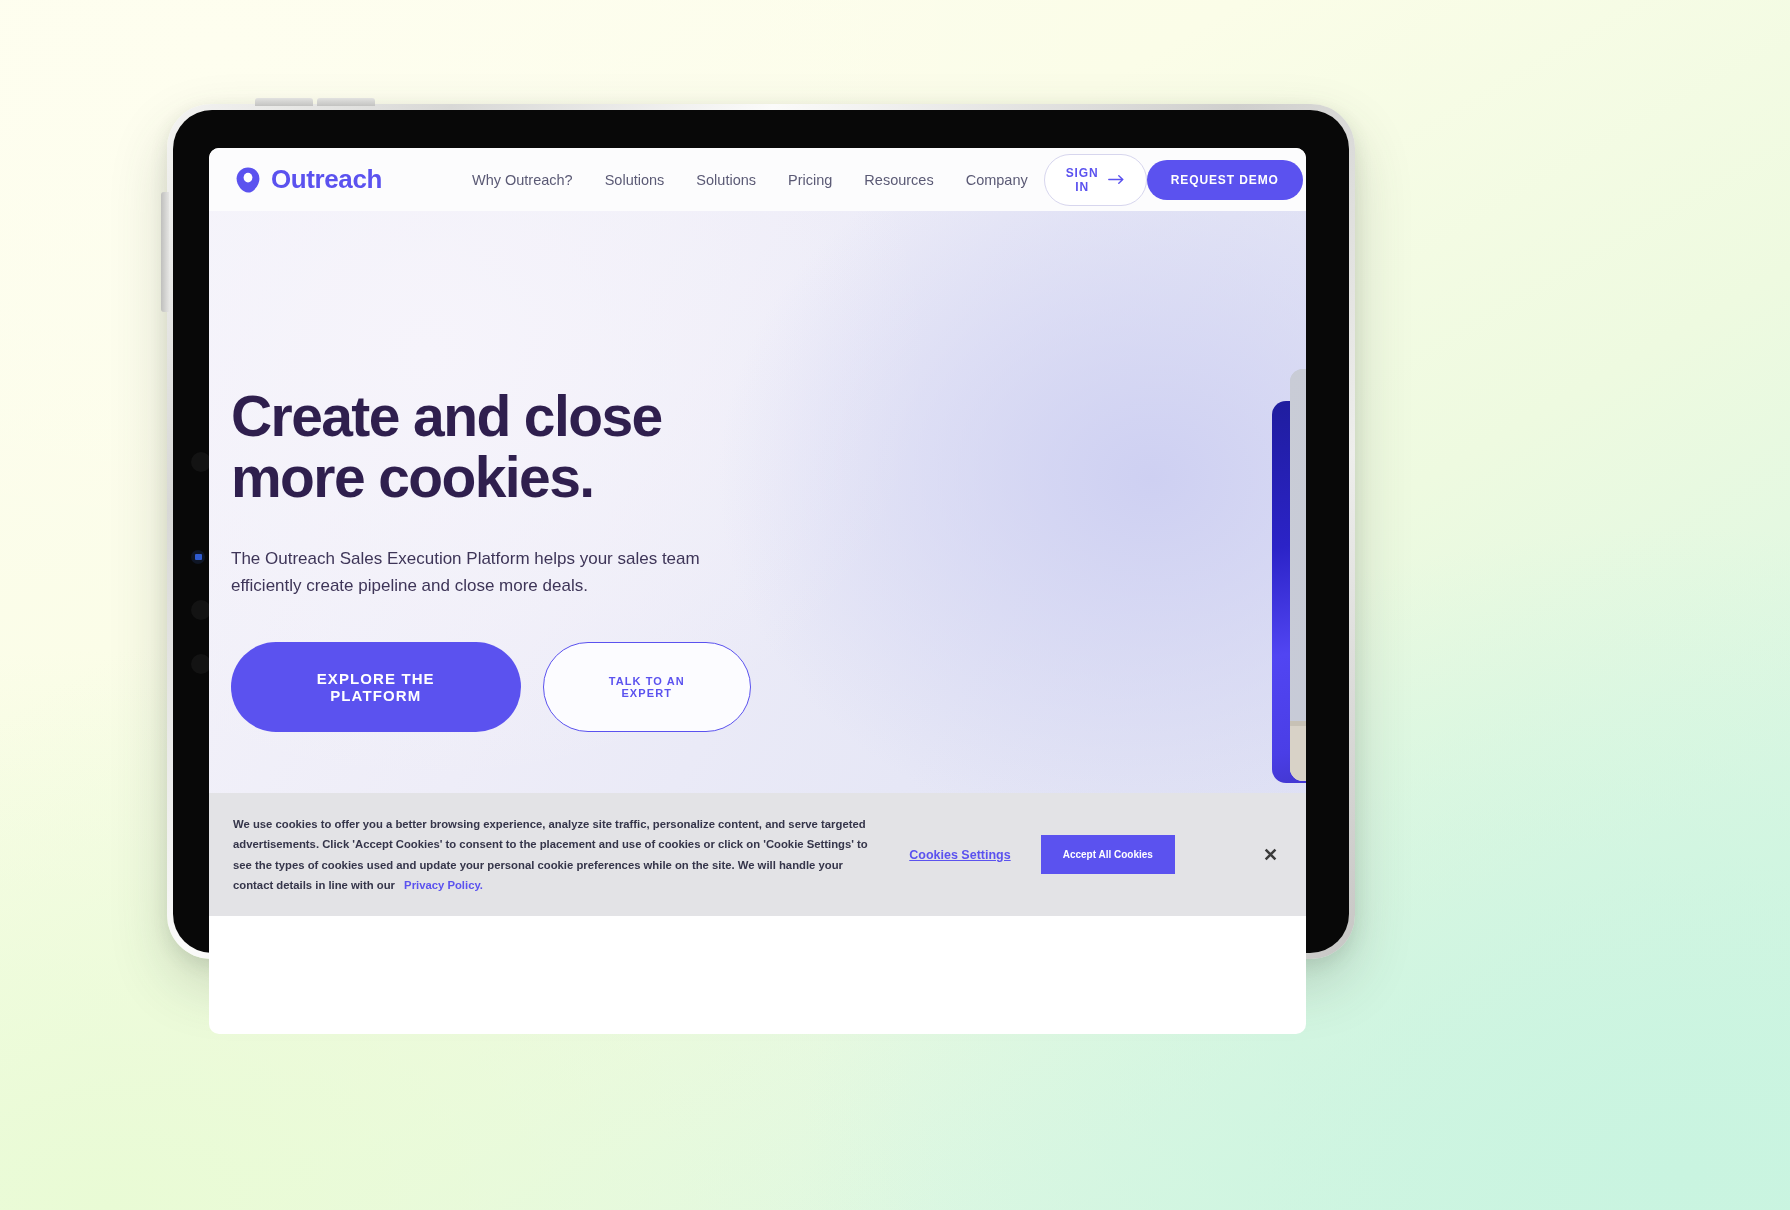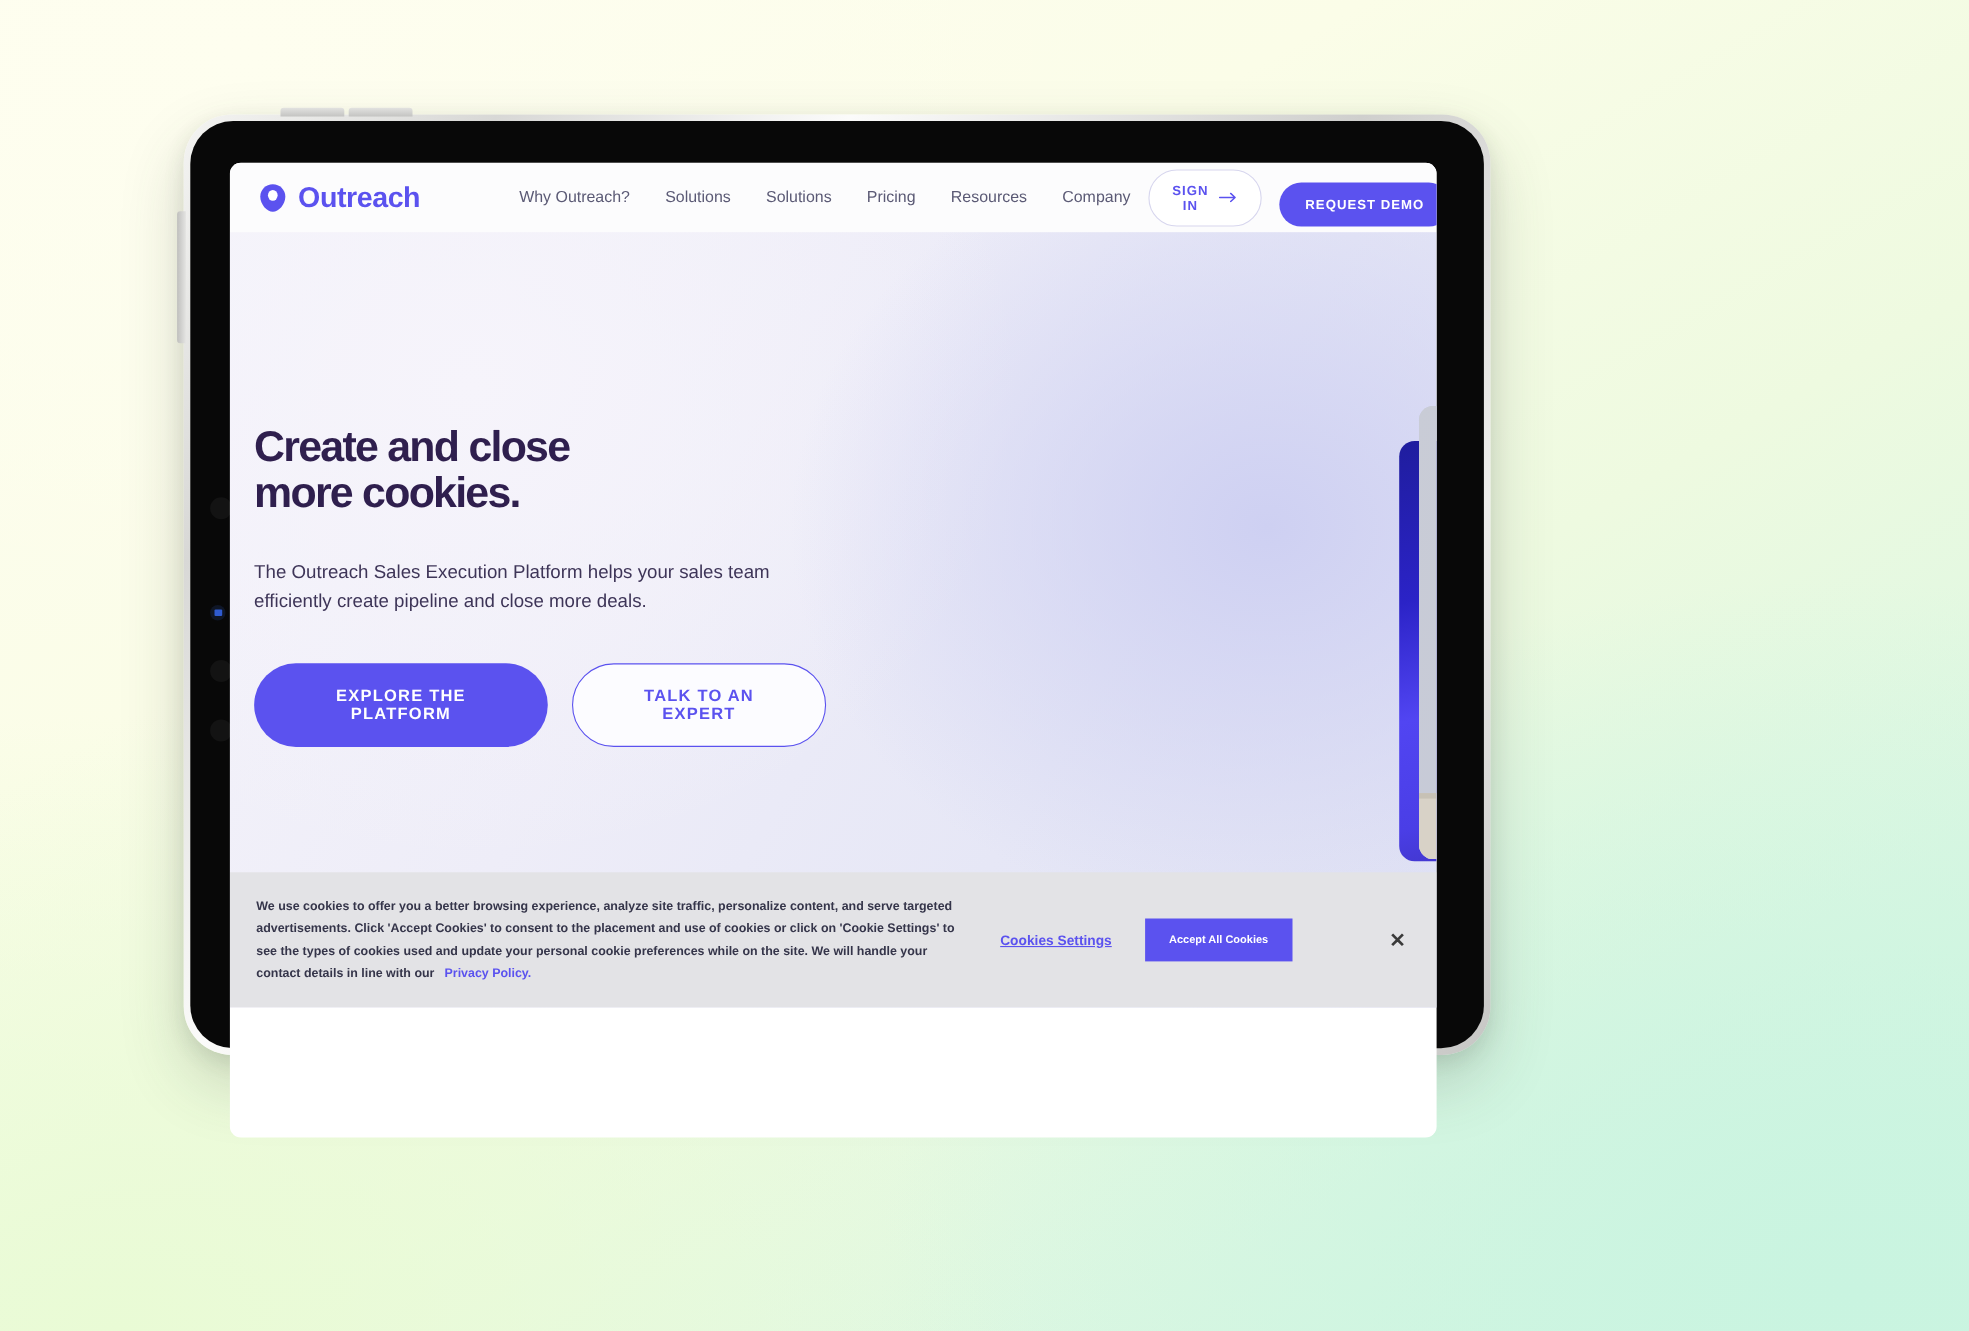--- a/index.html
+++ b/index.html
@@ -134,22 +134,21 @@
     font-size: 14.5px;
     color: #5b5a75;
     padding: 8px 16px;
     cursor: pointer;
     white-space: nowrap;
   }
 
   .nav-actions {
     margin-left: auto;
     display: flex;
-    align-items: flex-end;
-    gap: 16px;
+    align-items: center;
   }
   .btn-signin {
     display: flex;
     align-items: center;
     gap: 9px;
     border: 1.5px solid #d7d6ee;
     border-radius: 999px;
     background: #fff;
     color: #5b52ef;
     font-size: 12px;
@@ -182,21 +181,21 @@
     overflow: hidden;
   }
 
   .hero-copy {
     position: absolute;
     left: 22px;
     top: 175px;
     width: 520px;
   }
   .hero-title {
-    font-size: 39px;
+    font-size: 57px;
     line-height: 1.07;
     font-weight: 700;
     letter-spacing: -1.6px;
     color: #2f1f4e;
   }
   .hero-sub {
     margin-top: 38px;
     font-size: 17px;
     line-height: 1.58;
     color: #3e3558;
@@ -216,24 +215,24 @@
     font-weight: 700;
     letter-spacing: 1.1px;
     padding: 16px 38px;
     cursor: pointer;
   }
   .btn-expert {
     border: 1.6px solid #5b52ef;
     border-radius: 999px;
     background: #fcfcff;
     color: #5b52ef;
-    font-size: 15px;
+    font-size: 11px;
     font-weight: 700;
     letter-spacing: 1.1px;
-    padding: 20px 38px;
+    padding: 32px 38px;
     cursor: pointer;
   }
 
   
   .hero-media {
     position: absolute;
     right: 16px;
     top: 158px;
   }
   .media-shadowcard {

